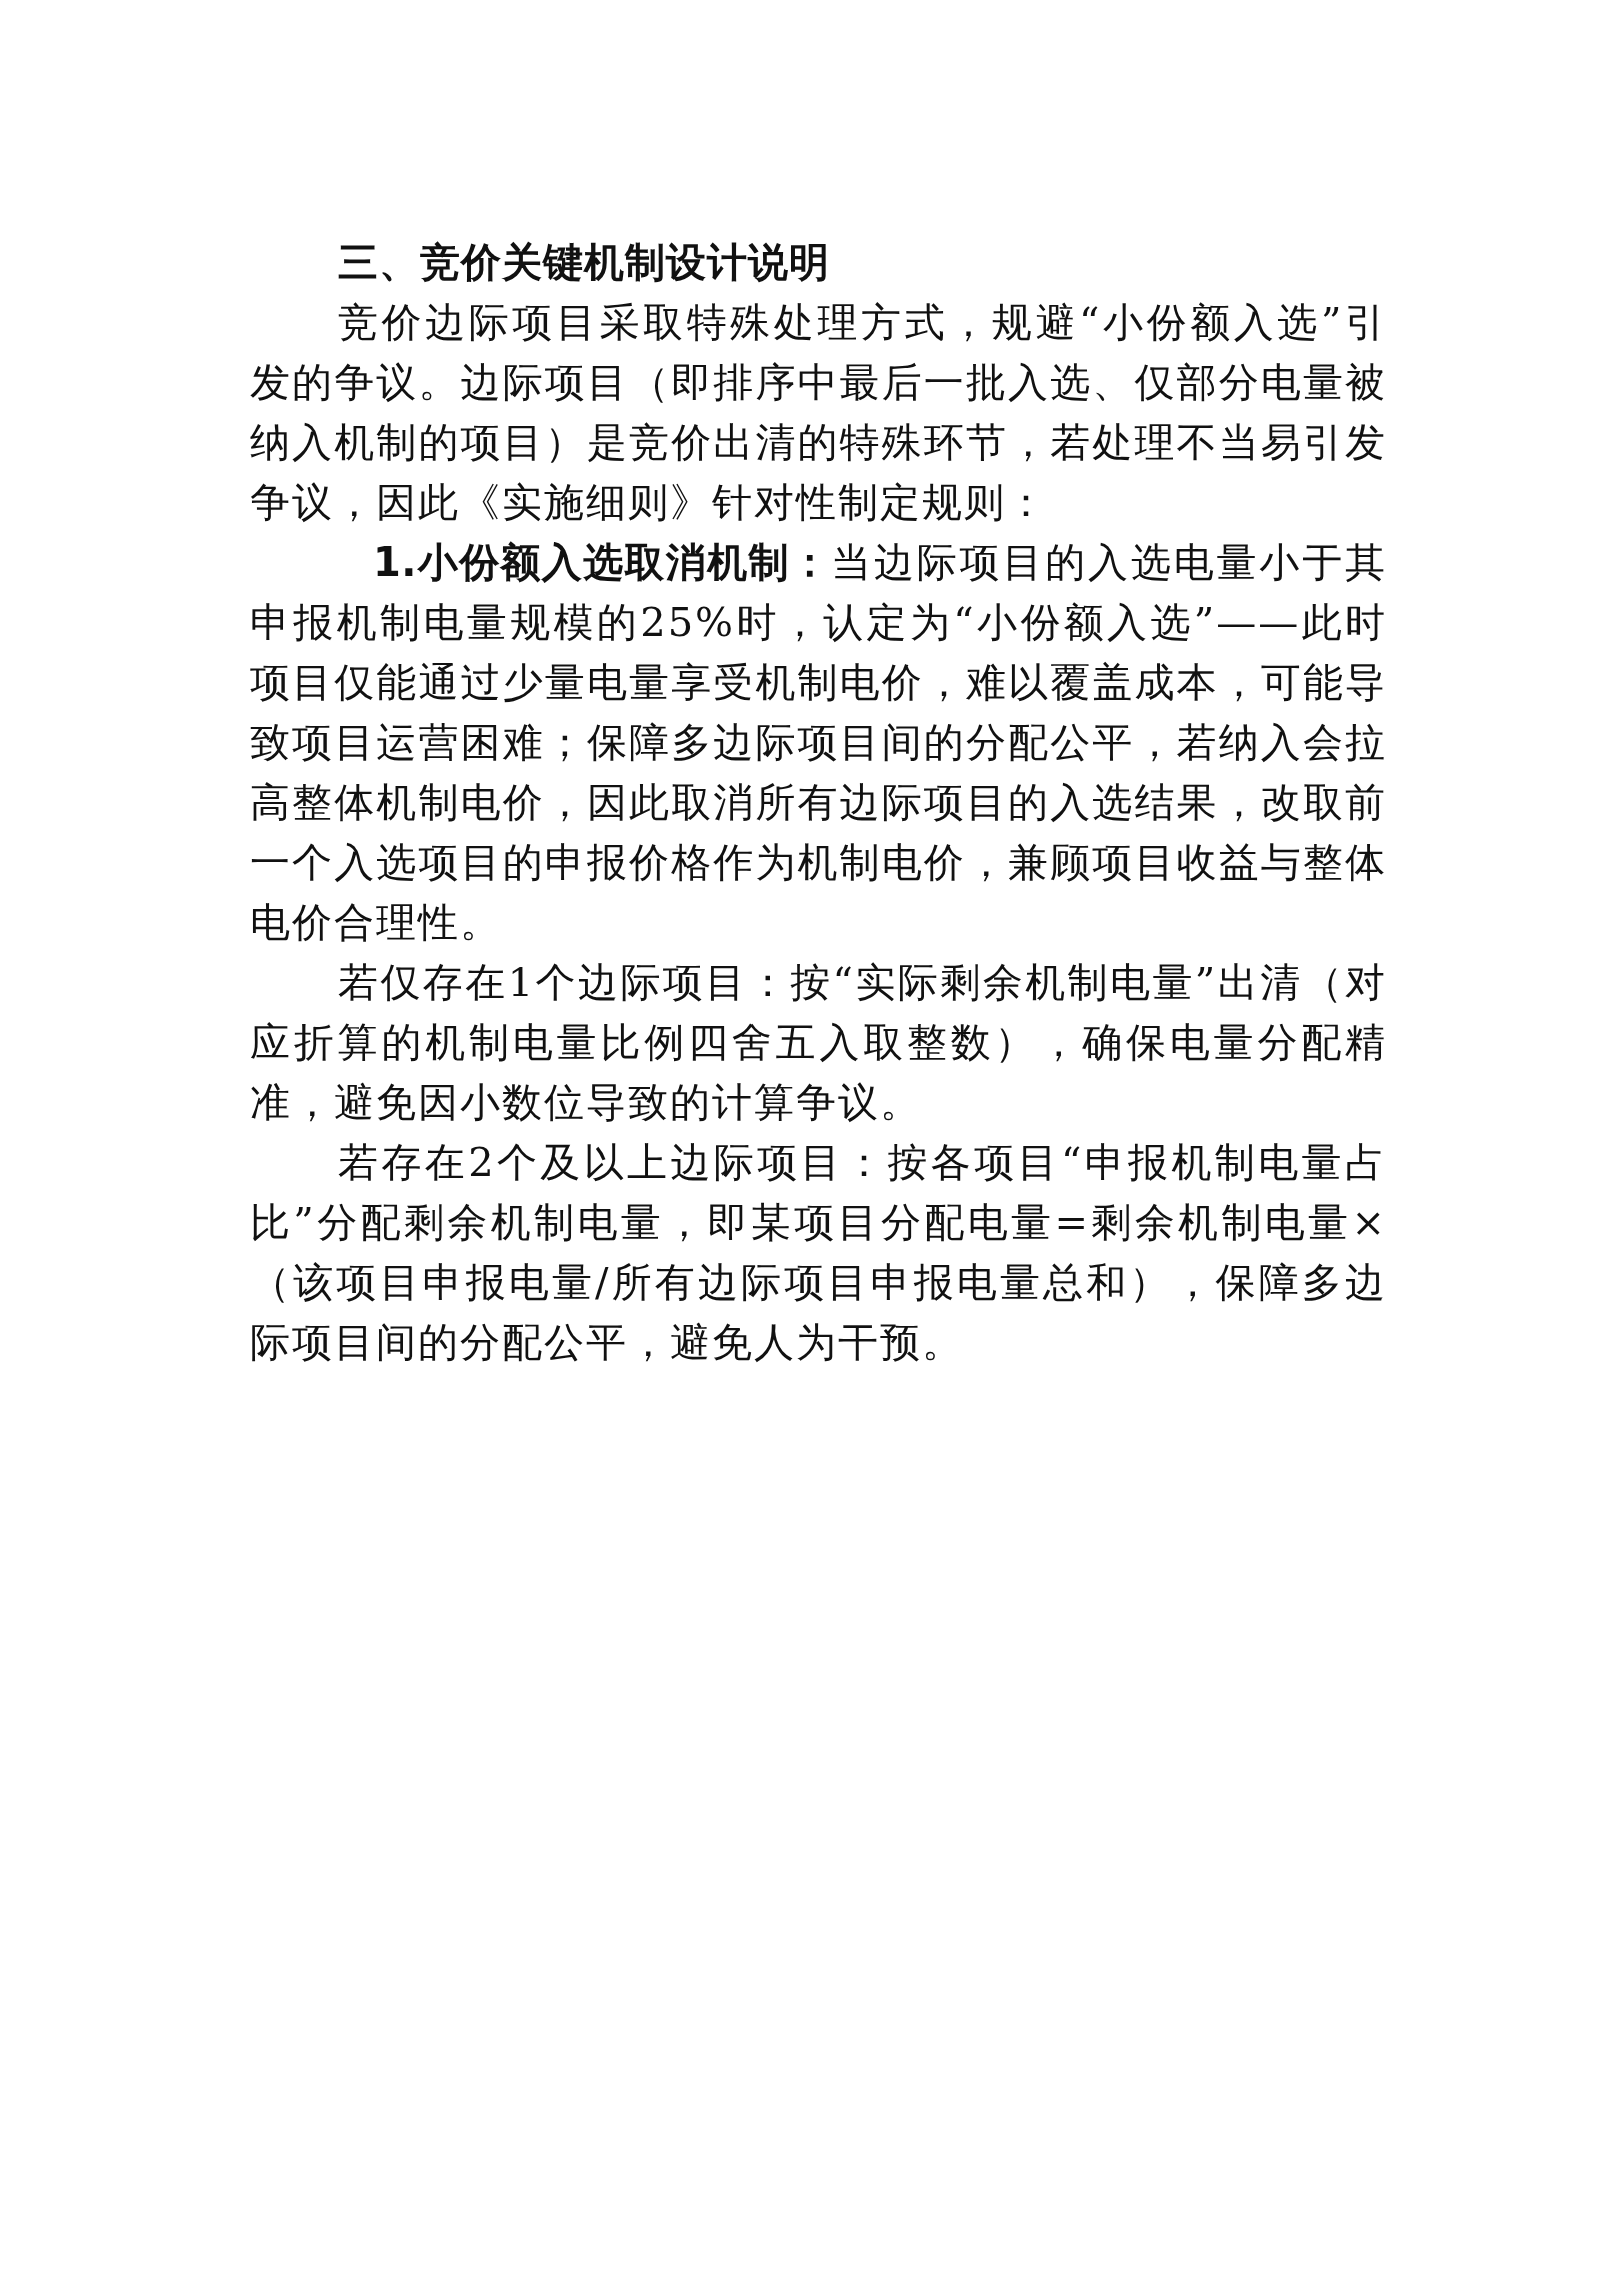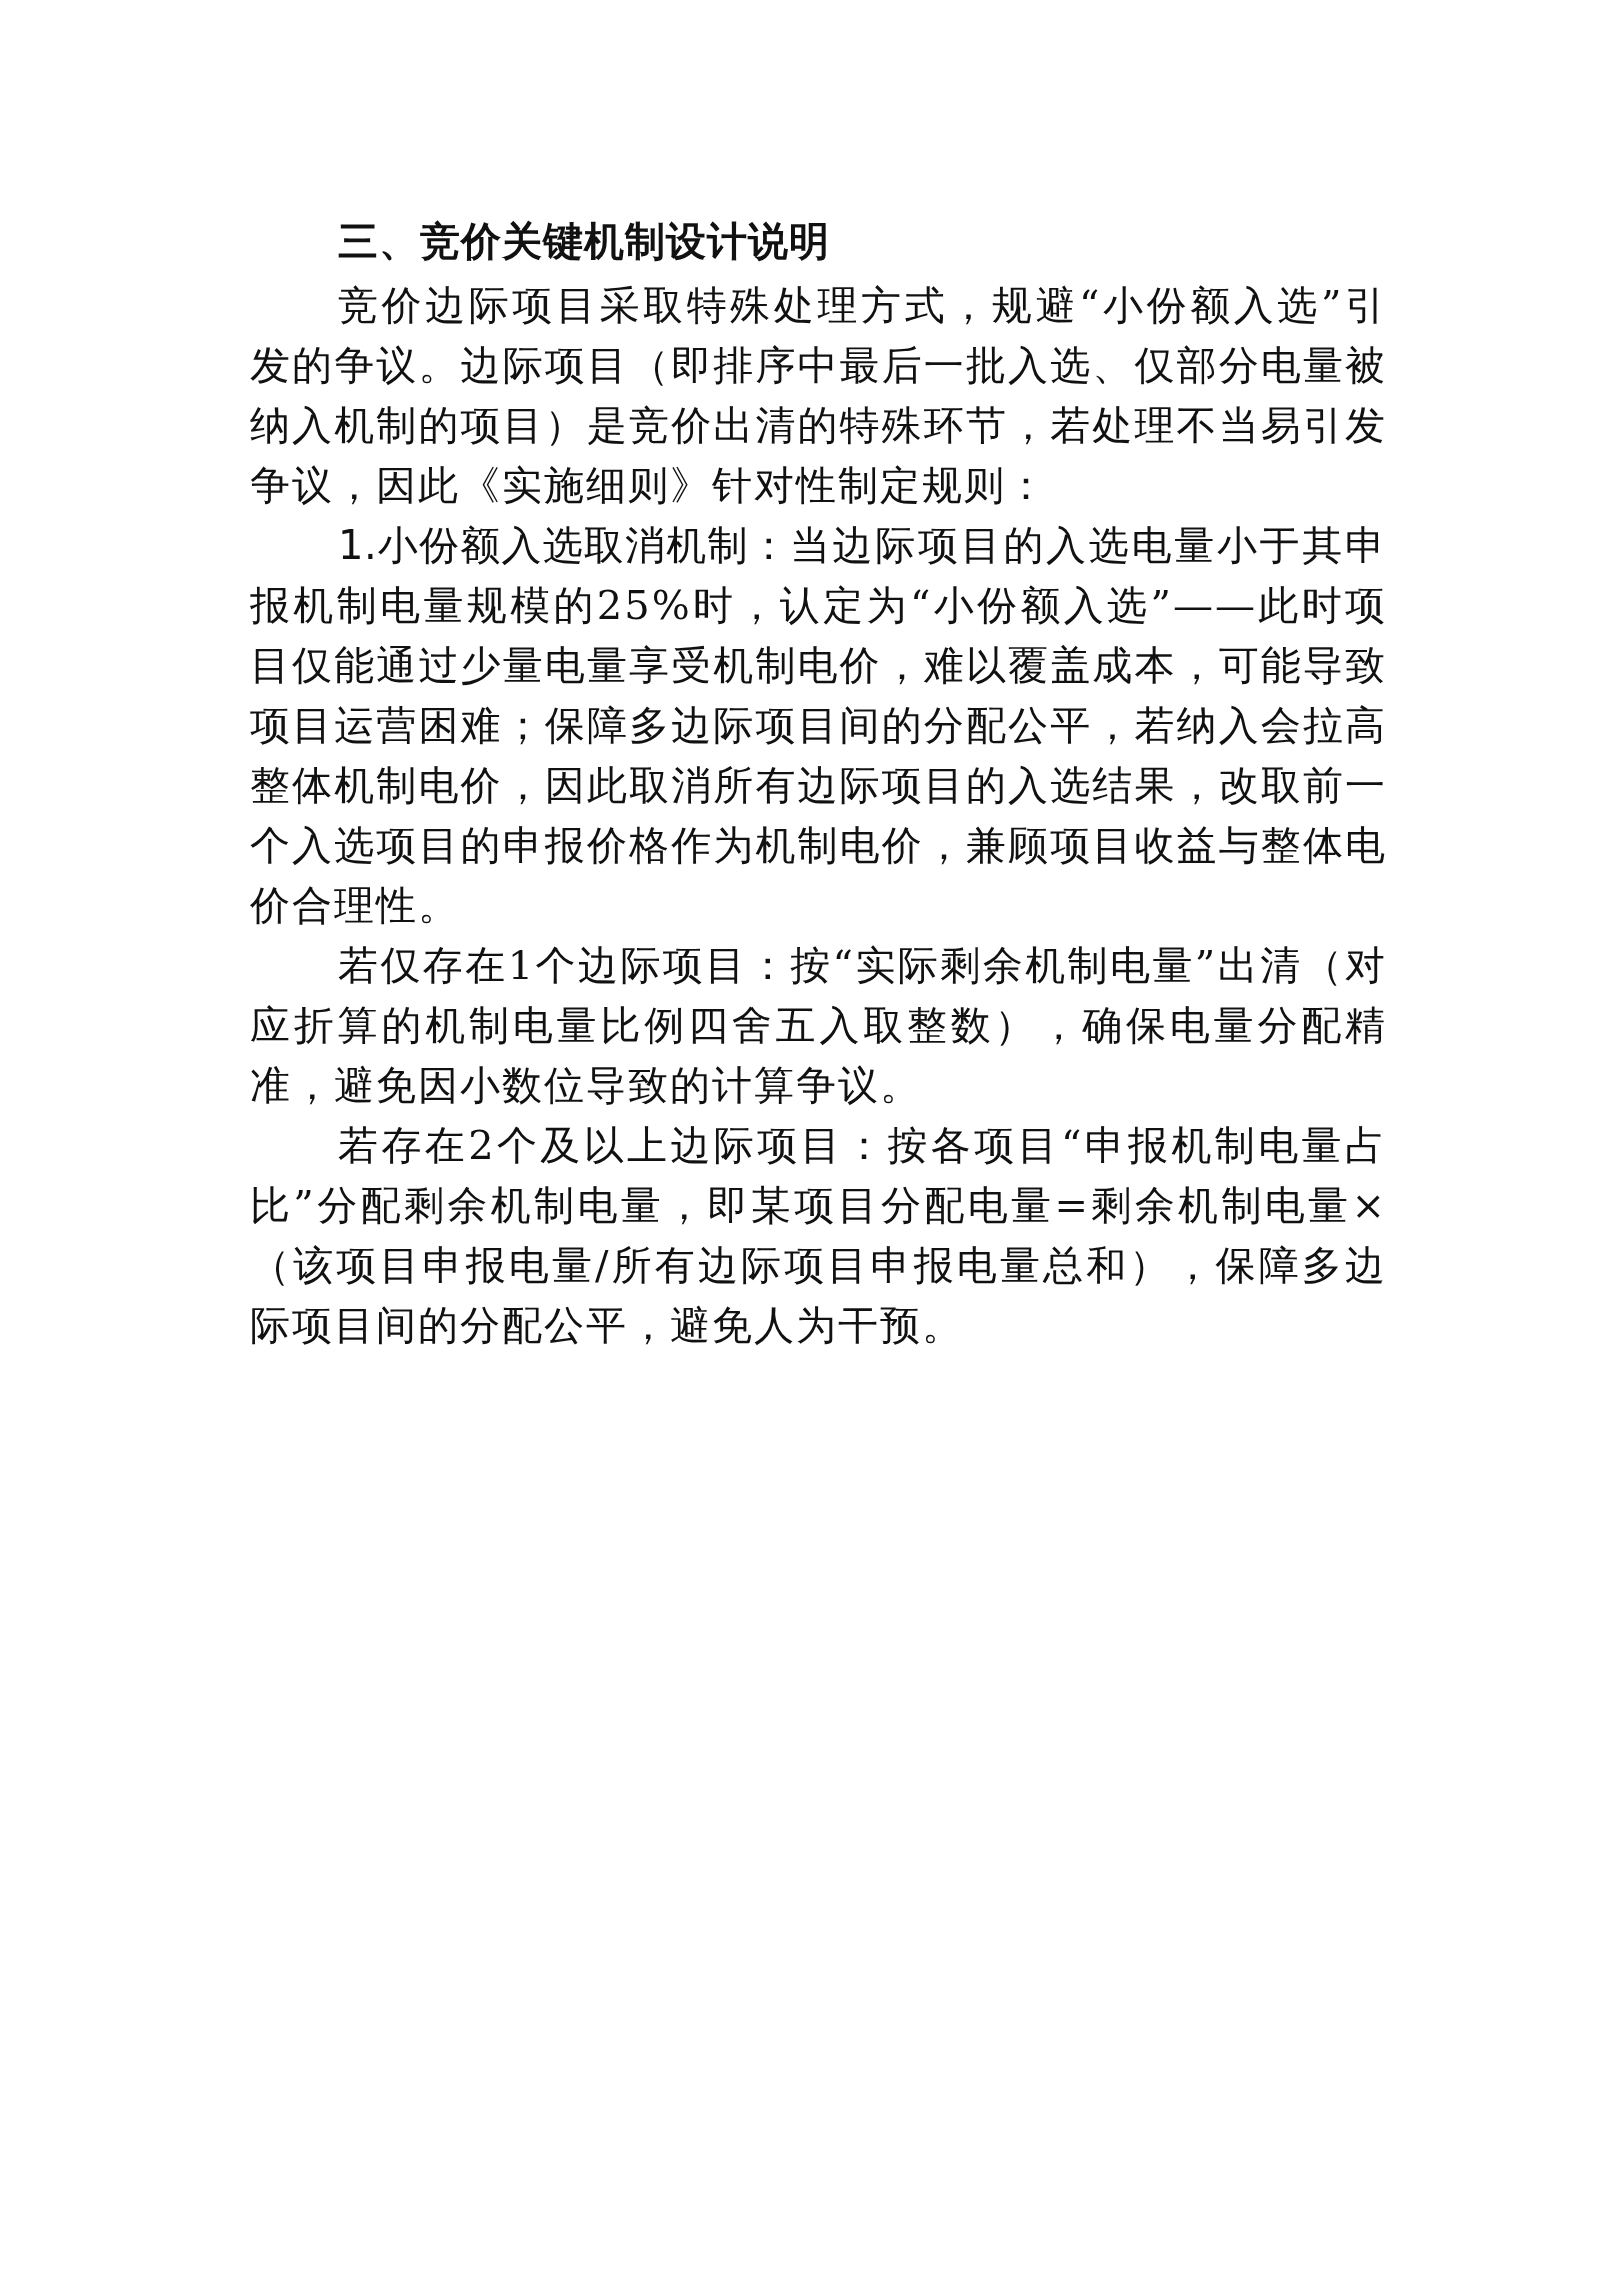--- a/index.html
+++ b/index.html
@@ -10,31 +10,32 @@
     top: 215px;
     width: 1137px;
     font-family: "DejaVu Serif", "Liberation Serif", serif;
     font-size: 40px;
     line-height: 60px;
     color: #111111;
     text-align: justify;
     text-justify: inter-character;
   }
   .heading {
-    font-family: Liberation Mono, monospace;
+    font-family: Liberation Sans, sans-serif;
     font-weight: bold;
     text-indent: 88px;
-    margin: 0 0 0 0;
+    margin: 17px 0 0 0;
     letter-spacing: 1px;
   }
   p { margin: 0; text-indent: 88px; letter-spacing: 2px; }
   .lead {
     font-family: "DejaVu Sans", "Liberation Sans", sans-serif;
-    font-weight: normal;
+    font-weight: bold;
     letter-spacing: 0.5px;
+    margin-left: 35px;
   }
 </style>
 </head>
 <body>
 
 <div class="page">
   <div class="heading">三、竞价关键机制设计说明</div>
 
   <p>
     <span>竞价边际项目采取特殊处理方式，规避“小份额入选”引发的争议。边际项目（即排序中最后一批入选、仅部分电量被纳入机制的项目）是竞价出清的特殊环节，若处理不当易引发争议，因此《实施细则》针对性制定规则：</span>

